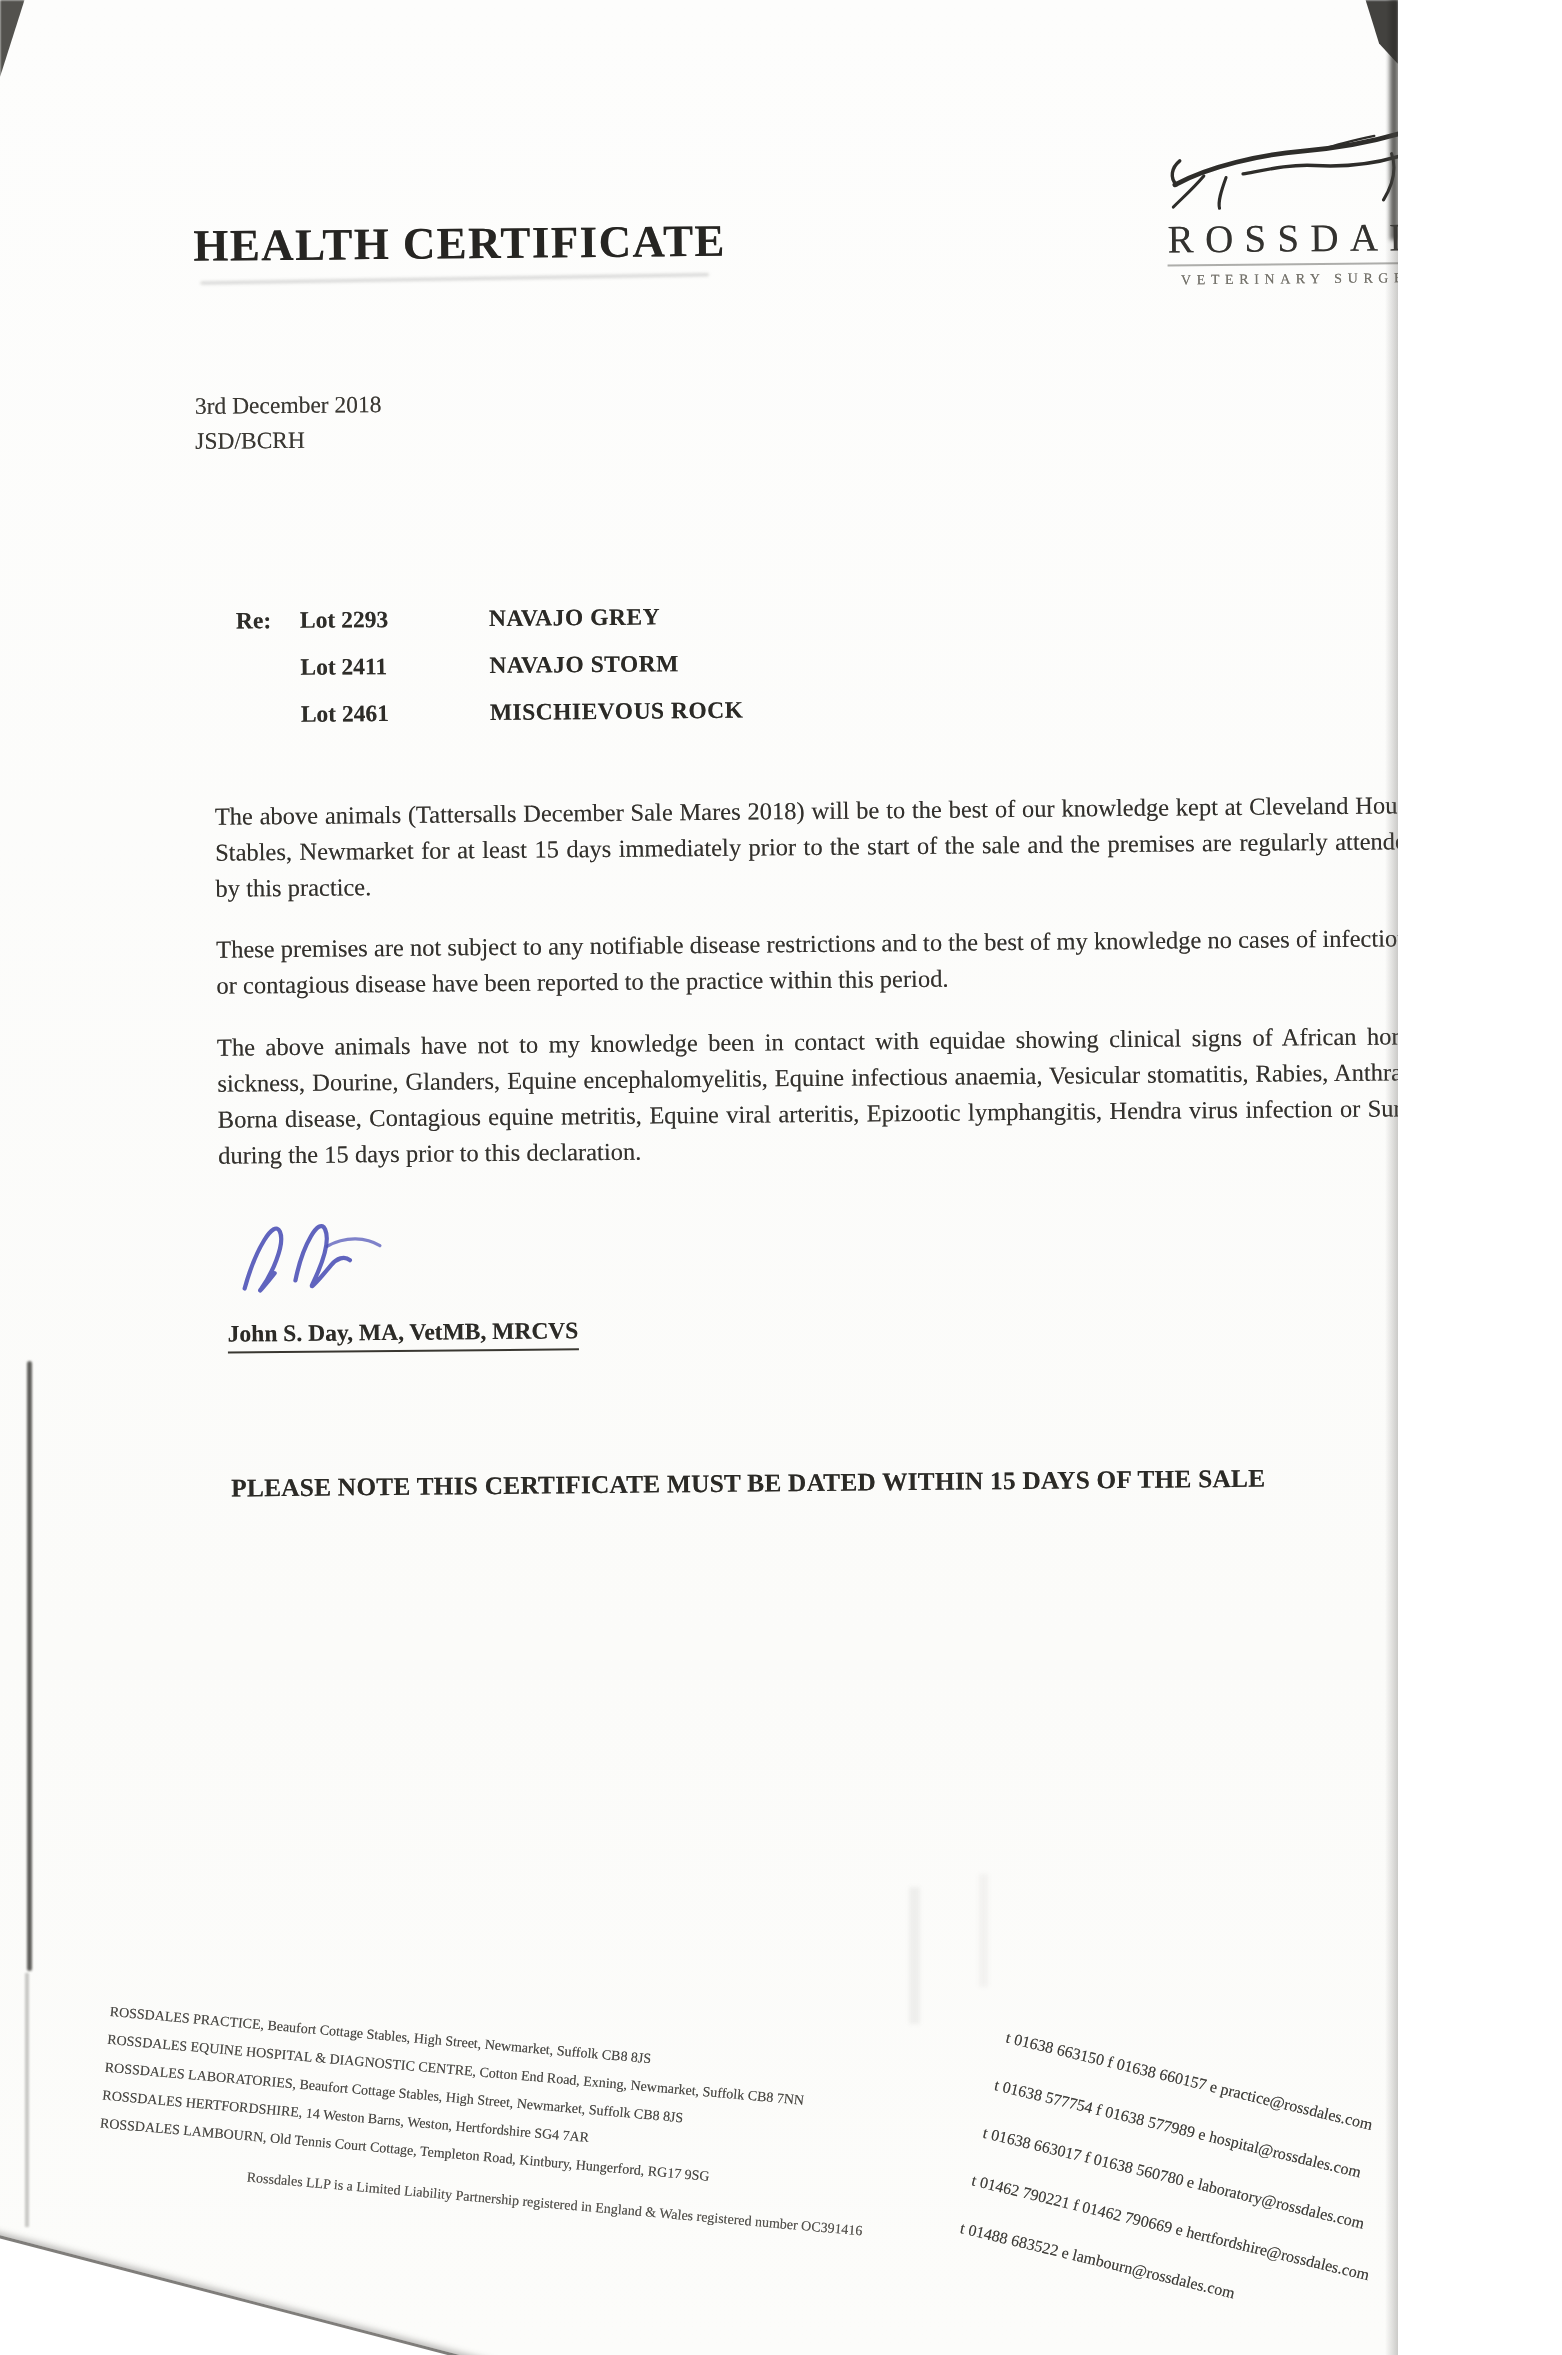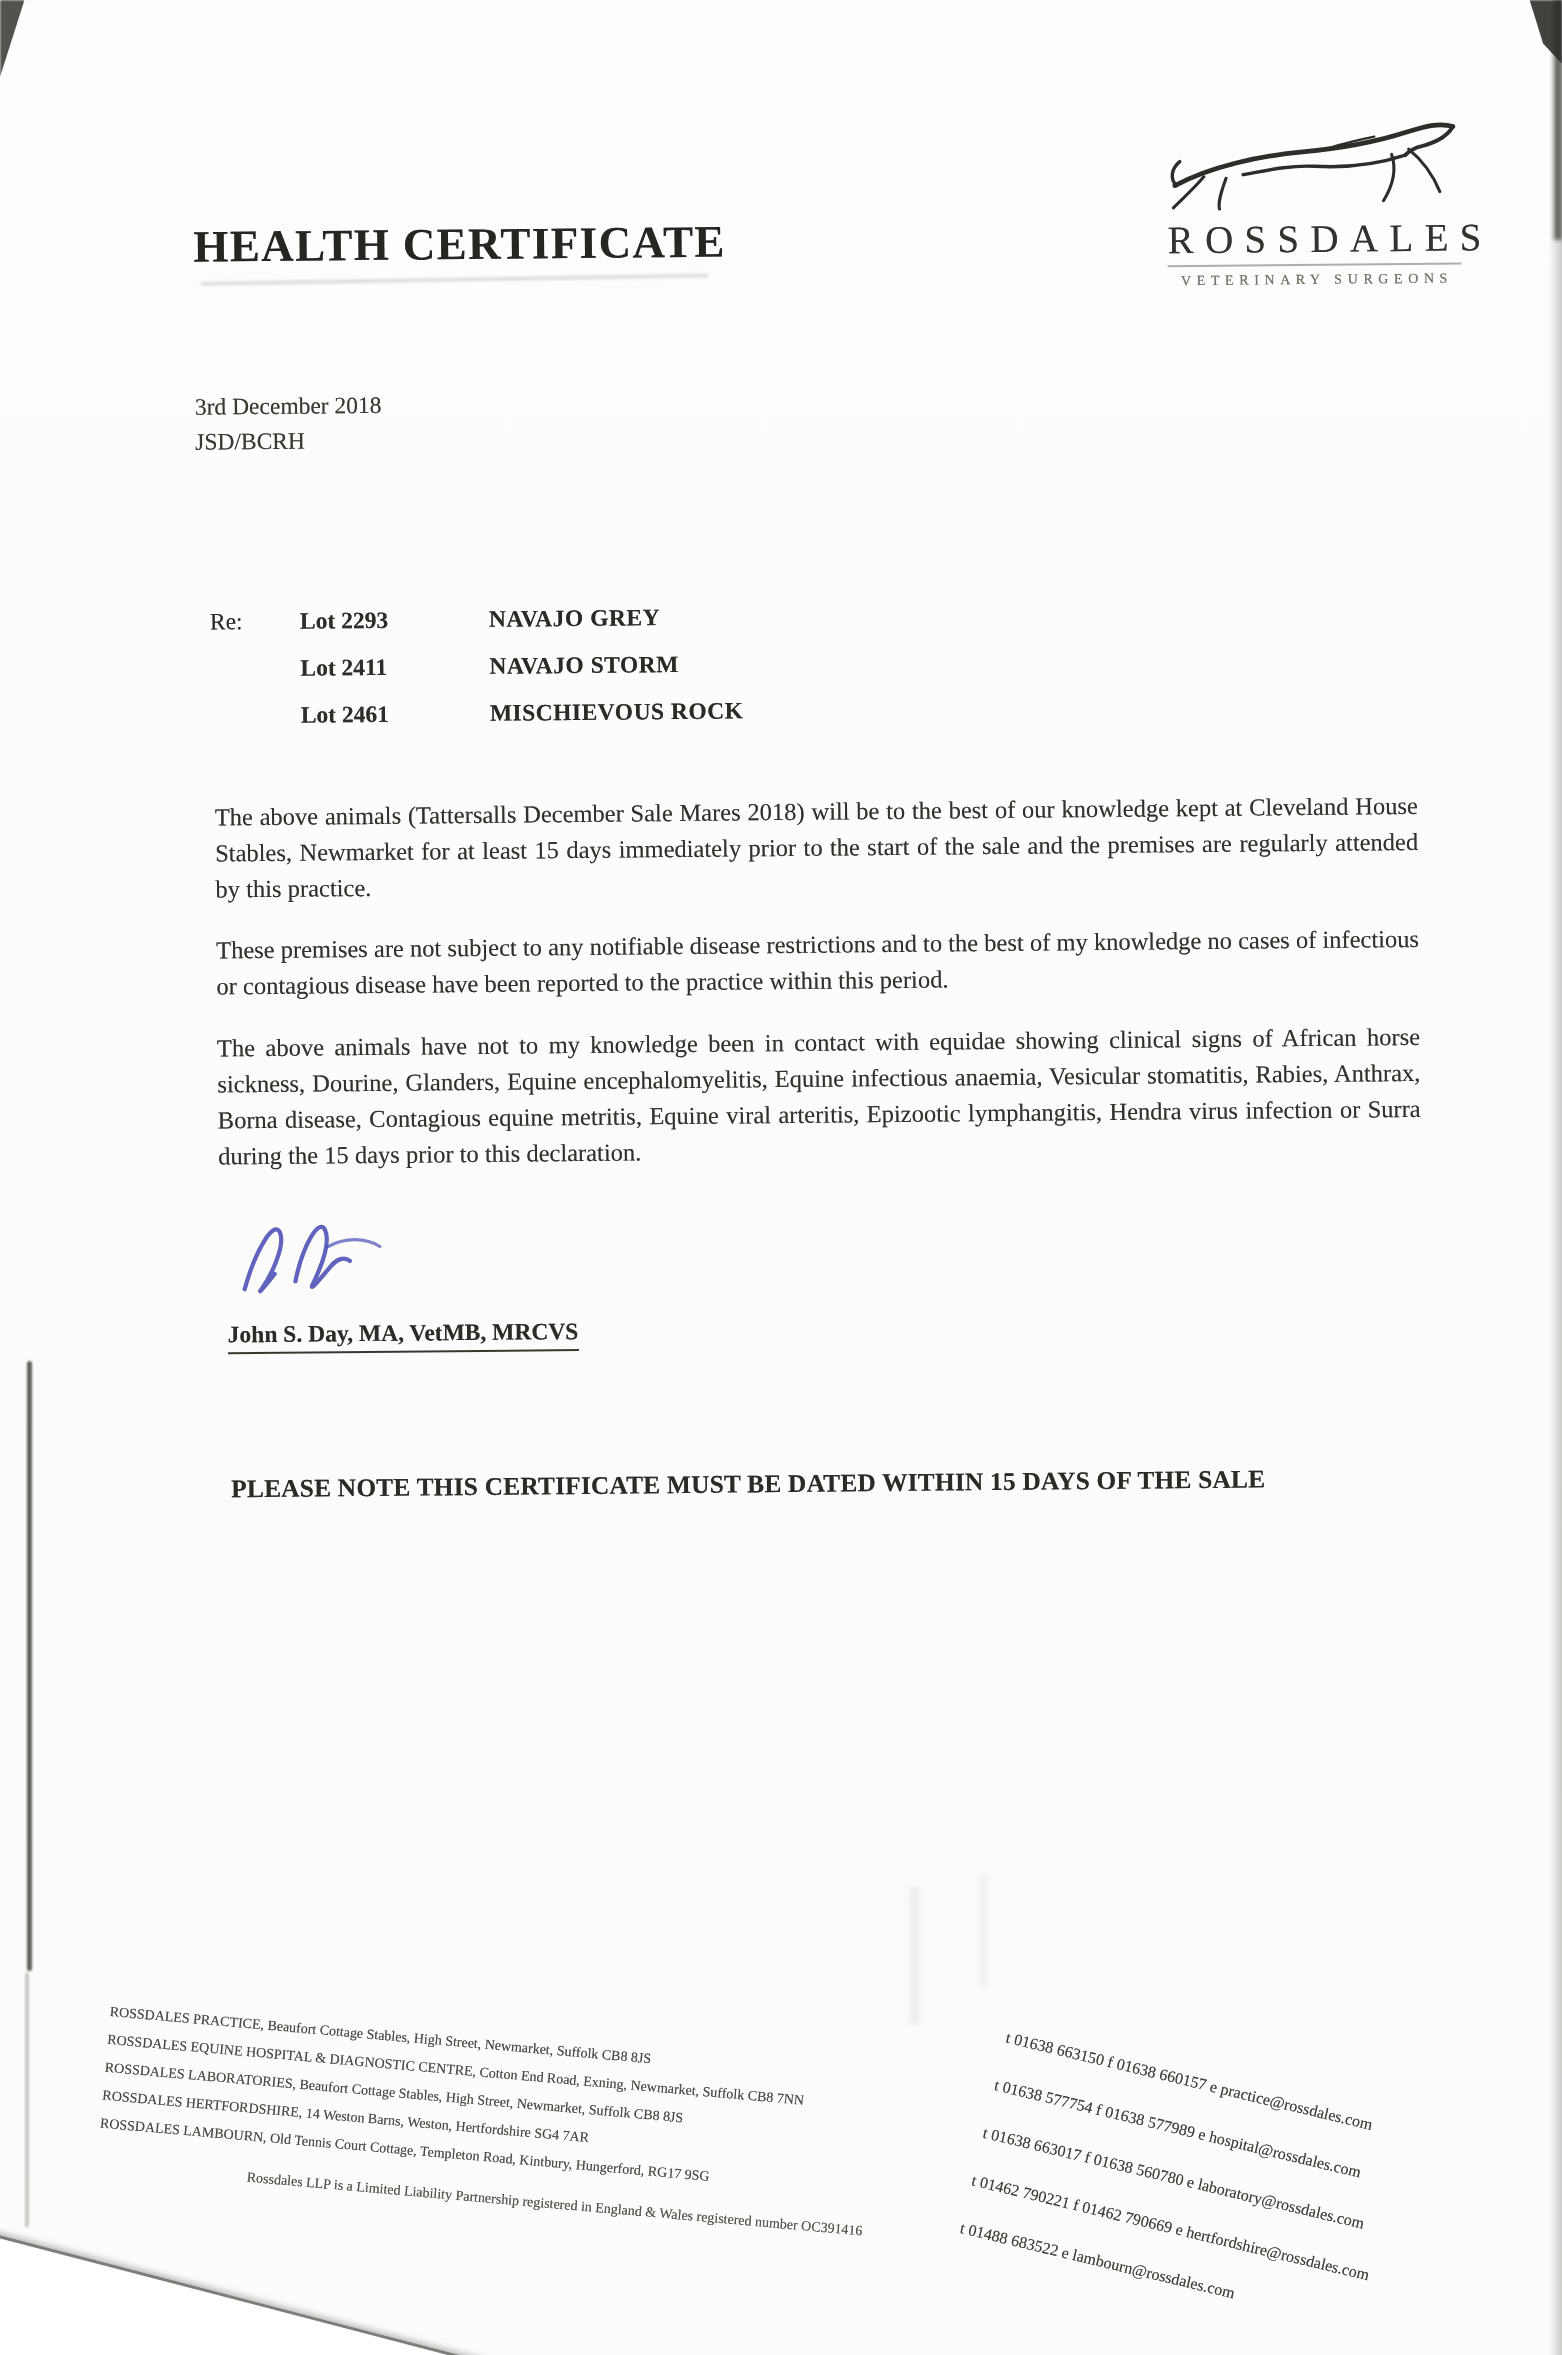--- a/index.html
+++ b/index.html
@@ -1,18 +1,18 @@
 <!DOCTYPE html>
 <html style="font-size:15px"><head>
 <meta charset="utf-8">
 <style>
   html,body{margin:0;padding:0;background:#ffffff;}
   .page{
     position:relative;
-    width:1562px;height:2356px;
+    width:1398px;height:2356px;
     background:linear-gradient(180deg,#fdfdfc 0%,#fbfbf9 70%,#fcfcfa 100%);
     overflow:hidden;
     font-family:"Liberation Serif", serif;
     color:#32302c;
     text-shadow:0 0 0.6px rgba(52,50,46,0.55);
   }
   .tilt{position:absolute;left:0;top:0;width:100%;height:100%;transform:rotate(-0.55deg);transform-origin:50% 0;}
 
   
   .title{
@@ -34,21 +34,21 @@
 
   
   .date-block{position:absolute;left:191px;top:384px;font-size:23.5px;line-height:35px;color:#3a3833;}
 
   
   .re-block{
     position:absolute;left:204px;top:603px;
     display:grid;grid-template-columns:90px 189px auto;row-gap:20px;
     font-size:23.5px;
   }
-  .re-label{font-weight:normal;color:#2e2d29;}
+  .re-label{font-weight:bold;color:#2e2d29;margin-left:26px;}
   .lot-no{font-weight:600;color:#2e2d29;}
   .lot-name{font-weight:bold;letter-spacing:0.5px;color:#2b2a26;}
 
   
   .body-text{
     position:absolute;left:207px;top:794px;width:1203px;
     font-size:24.5px;line-height:36px;text-align:justify;color:#33312d;
   }
   .body-text p{margin:0 0 25.4px 0;}
 

